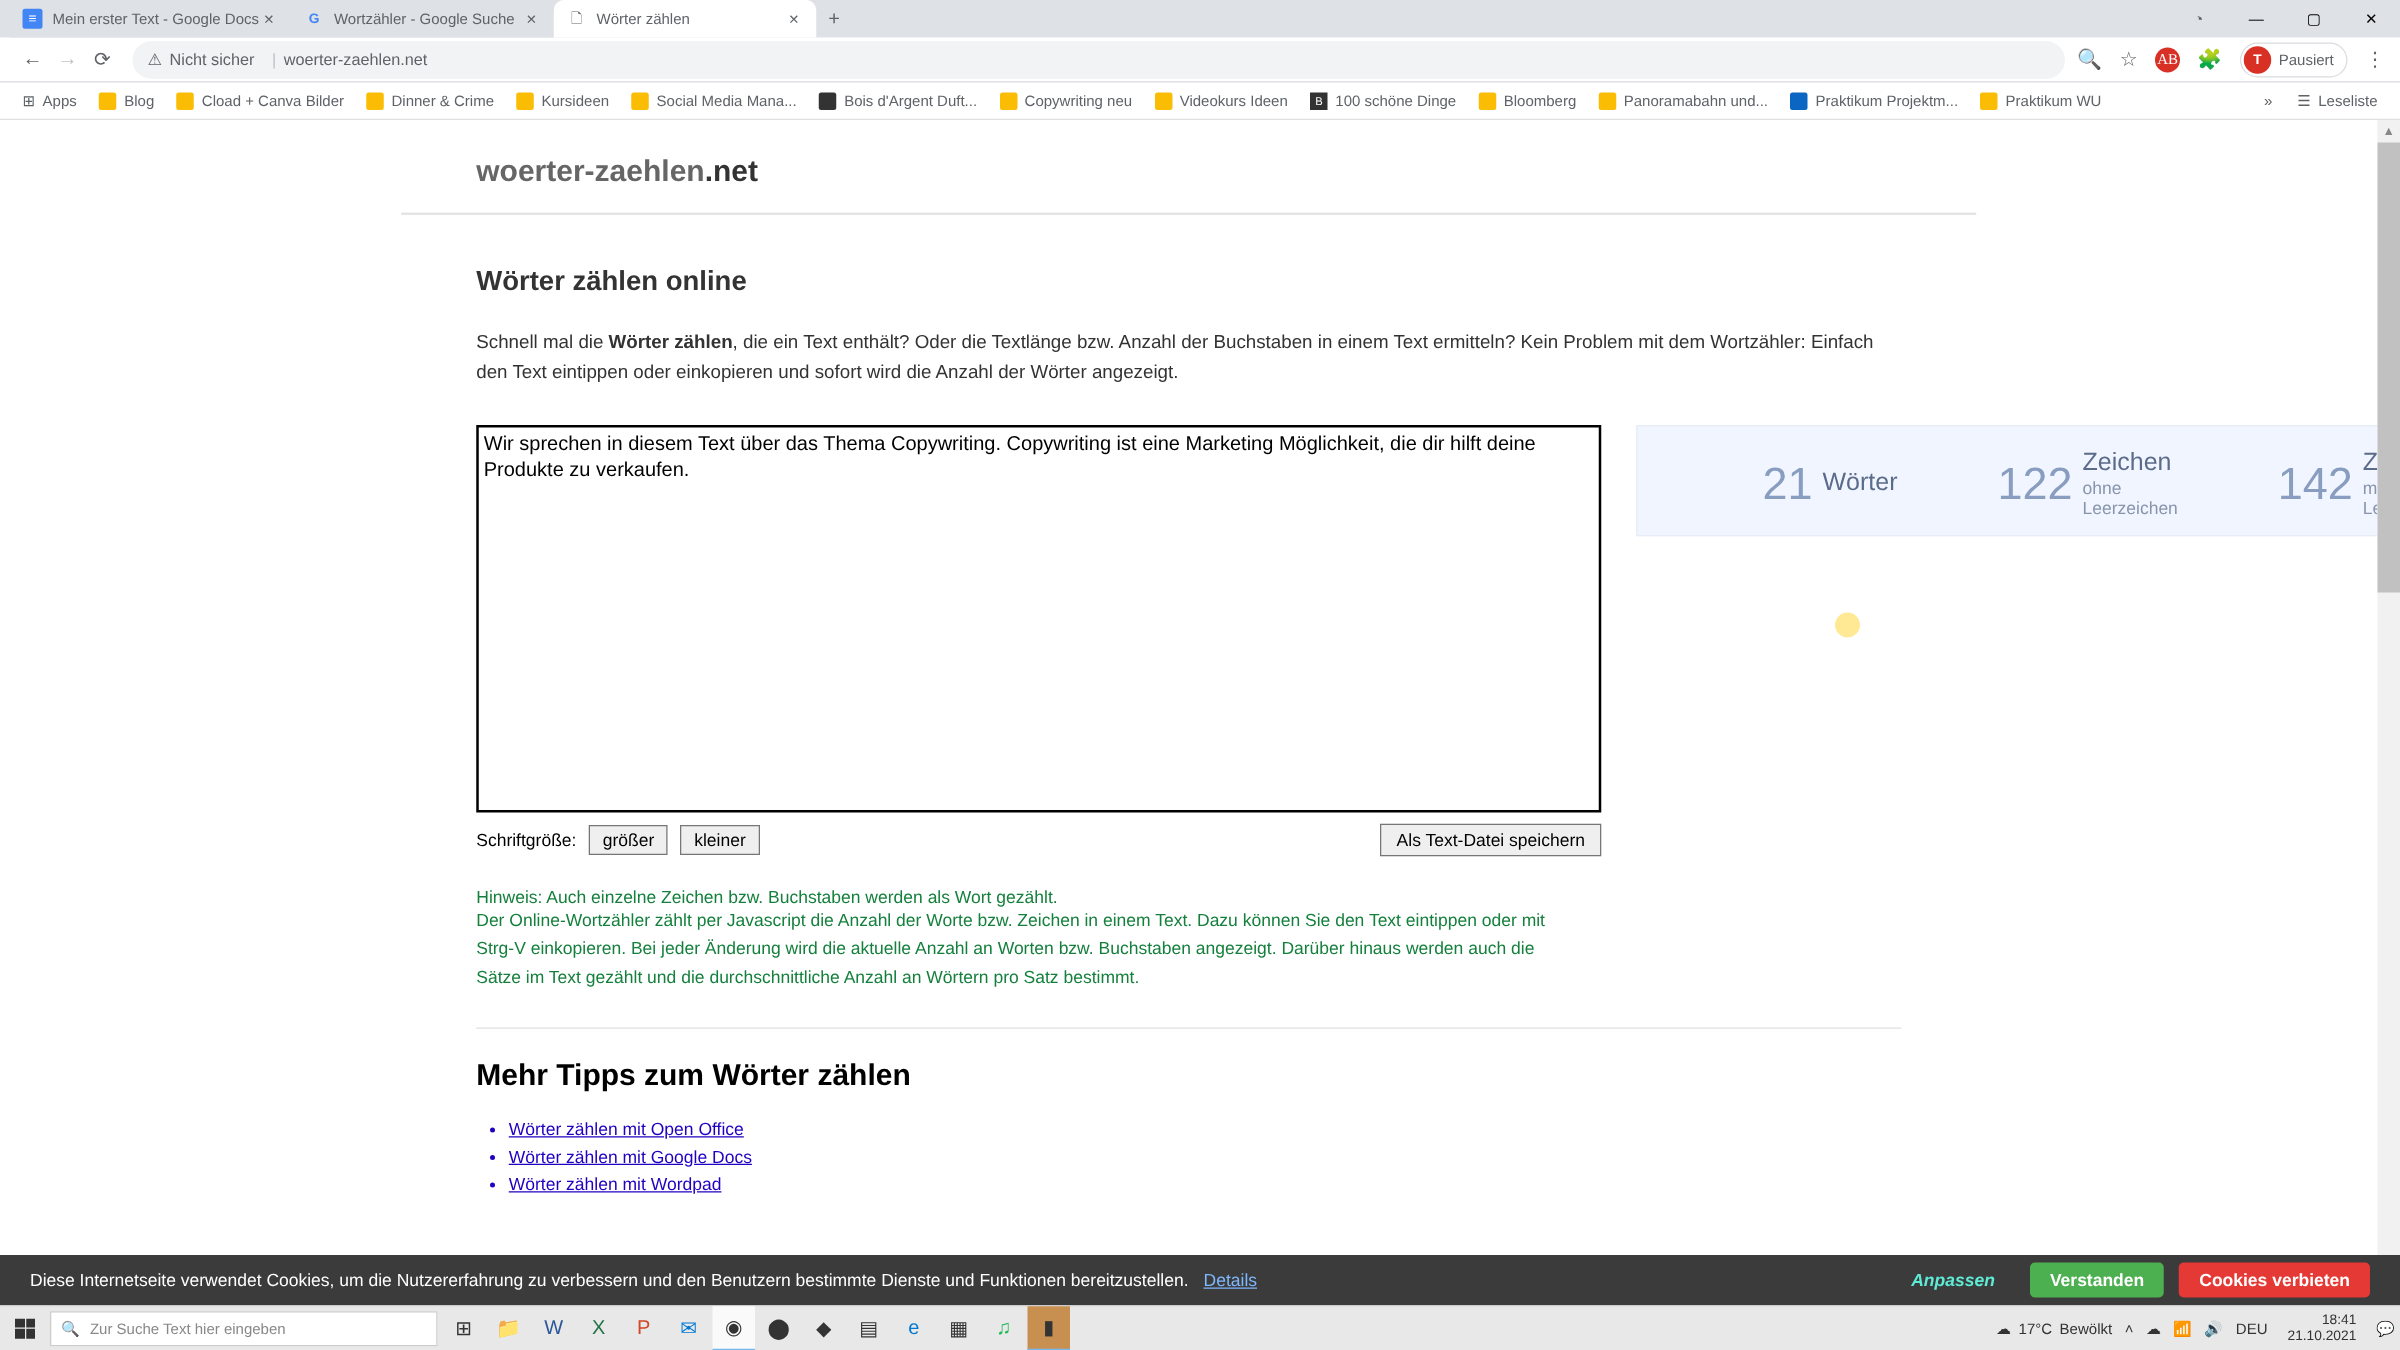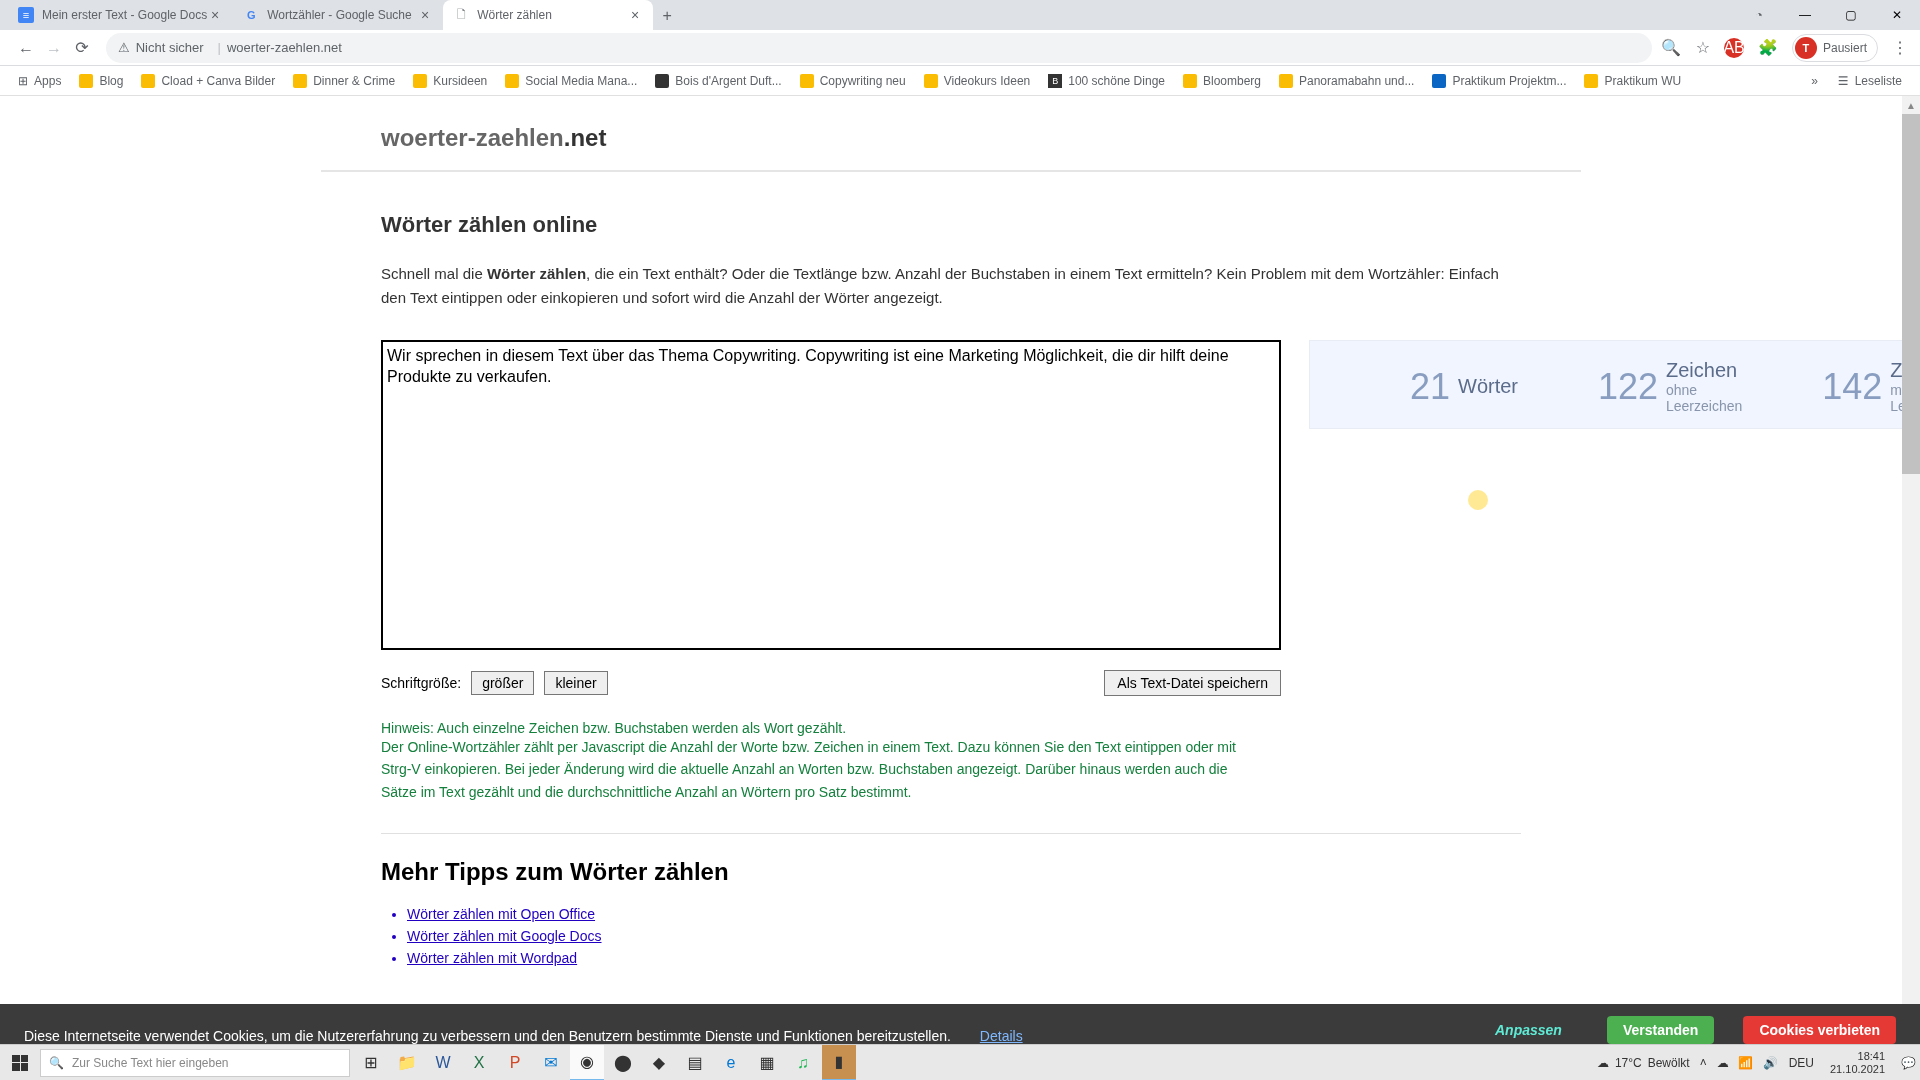--- a/index.html
+++ b/index.html
@@ -43,21 +43,21 @@
 
 .page-body { padding: 40px 60px 10px 60px; }
 h1 { font-size: 22px; color:#333; font-weight: bold; margin-bottom: 24px; font-family: Verdana, Arial; }
 .intro { font-size: 15px; line-height: 1.6; color:#333; margin-bottom: 30px; }
 .intro b { font-weight: bold; }
 
 .tool-row { display: flex; gap: 28px; align-items:flex-start; }
 
 .left-col { flex: 0 0 900px; }
 textarea.count-input { width: 100%; height: 310px; border: 2px solid #000; font-size: 16px; font-family: Arial; padding: 4px; resize: none; line-height: 1.3; }
-.under-row { display:flex; align-items:center; margin-top: 16px; gap: 10px; }
+.under-row { display:flex; align-items:center; margin-top: 4px; gap: 10px; }
 .under-row .lbl { font-size: 14px; }
 .small-btn { background:#efefef; border:1px solid #767676; padding: 3px 10px; font-size:14px; }
 .save-btn { margin-left:auto; background:#efefef; border:1px solid #767676; padding: 4px 12px; font-size:14px; }
 
 .hint { margin-top: 24px; font-size:14px; color:#15803d; }
 .desc { font-size:14px; color:#15803d; line-height:1.6; max-width: 880px; }
 
 .stats { flex: 1; background:#f0f5ff; border:1px solid #e8ecf5; padding: 18px 20px 14px 20px; font-family: Verdana, Arial; display:flex; flex-direction:row; gap:20px; }
 .stat { display:flex; align-items:center; gap: 8px; }
 .stat .num { flex: 0 0 120px; text-align:right; font-size: 36px; color:#889dbf; font-weight:400; }
@@ -76,21 +76,21 @@
 .tip-list { margin-left: 26px; }
 .tip-list li { color:#2200c1; font-size:14px; margin-bottom:6px; }
 .tip-list li a { color:#2200c1; text-decoration: underline; }
 
 
 .scroll-track { position:absolute; top:96px; right:0; width:18px; bottom:36px; background:#f1f1f1; }
 .scroll-btn { height:18px; background:#f1f1f1; display:flex; align-items:center; justify-content:center; color:#888; font-size:10px; }
 .scroll-thumb { background:#c1c1c1; height:360px; margin-top:0; }
 
 
-.cookie-bar { position:absolute; left:0; right:0; bottom:36px; height:40px; background:#3b3b3b; display:flex; align-items:flex-end; padding: 0 24px; color:#fff; font-size:14px; gap:29px; }
+.cookie-bar { position:absolute; left:0; right:0; bottom:36px; height:40px; background:#3b3b3b; display:flex; align-items:center; padding: 0 24px; color:#fff; font-size:14px; gap:12px; }
 .cookie-bar .details { color:#7fb8ff; }
 .cookie-bar .spacer { flex:1; }
 .cookie-btn { padding: 6px 16px; border-radius:4px; font-size:14px; color:#fff; border:none; font-weight:bold; }
 .cb-anpassen { background:transparent; color:#5eead4;font-style:italic; }
 .cb-verstanden { background:#4caf50; }
 .cb-verbieten { background:#e53935; }
 
 
 .taskbar { position:absolute; left:0; right:0; bottom:0; height:36px; background:#e8e8e8; border-top:1px solid #ccc; display:flex; align-items:center; font-size:12px; color:#333; }
 .start-btn { width:40px; height:36px; display:flex; align-items:center; justify-content:center; }
@@ -141,21 +141,21 @@
     <div class="nav-btn">⟳</div>
     <div class="addr-bar">
       <span>⚠</span>
       <span class="secure-text">Nicht sicher</span>
       <span class="divider">|</span>
       <span>woerter-zaehlen.net</span>
     </div>
     <div class="addr-right">
       <span>🔍</span>
       <span>☆</span>
-      <span style="background:#d93025;color:#fff;border-radius:50%;width:20px;height:20px;display:inline-flex;align-items:center;justify-content:center;font-size:16px;">AB</span>
+      <span style="background:#d93025;color:#fff;border-radius:50%;width:20px;height:20px;display:inline-flex;align-items:center;justify-content:center;font-size:12px;font-family:Liberation Serif, serif;">AB</span>
       <span>🧩</span>
       <div class="profile-pill">
         <span class="avatar">T</span>
         <span>Pausiert</span>
       </div>
       <span>⋮</span>
     </div>
   </div>
 </div>
 

